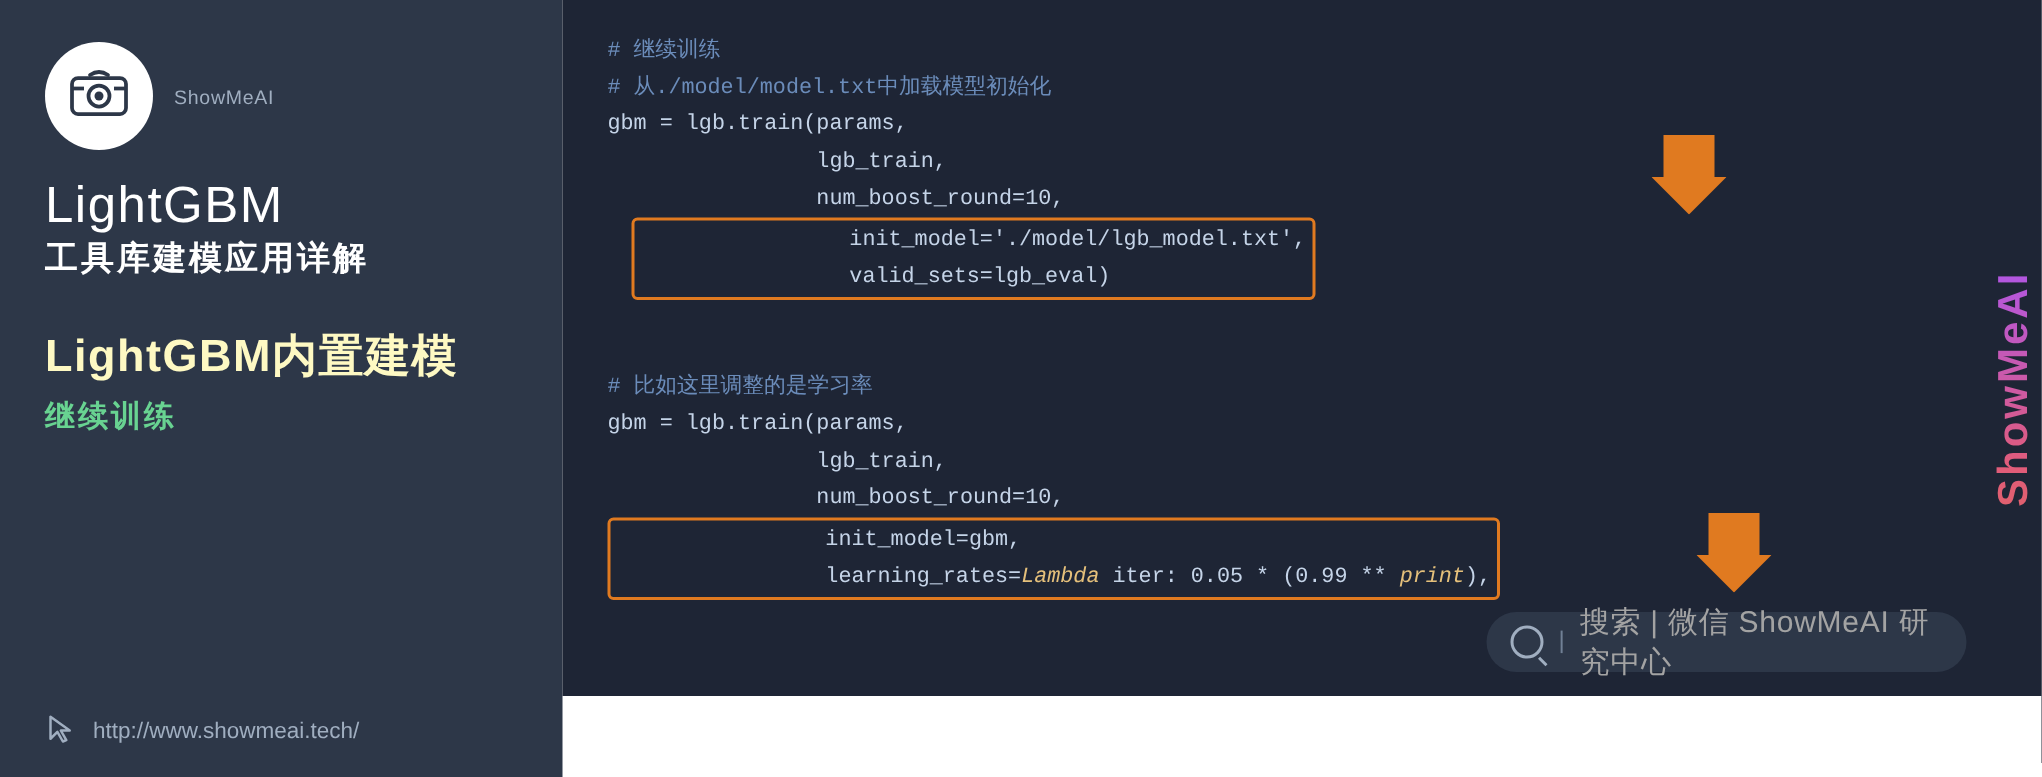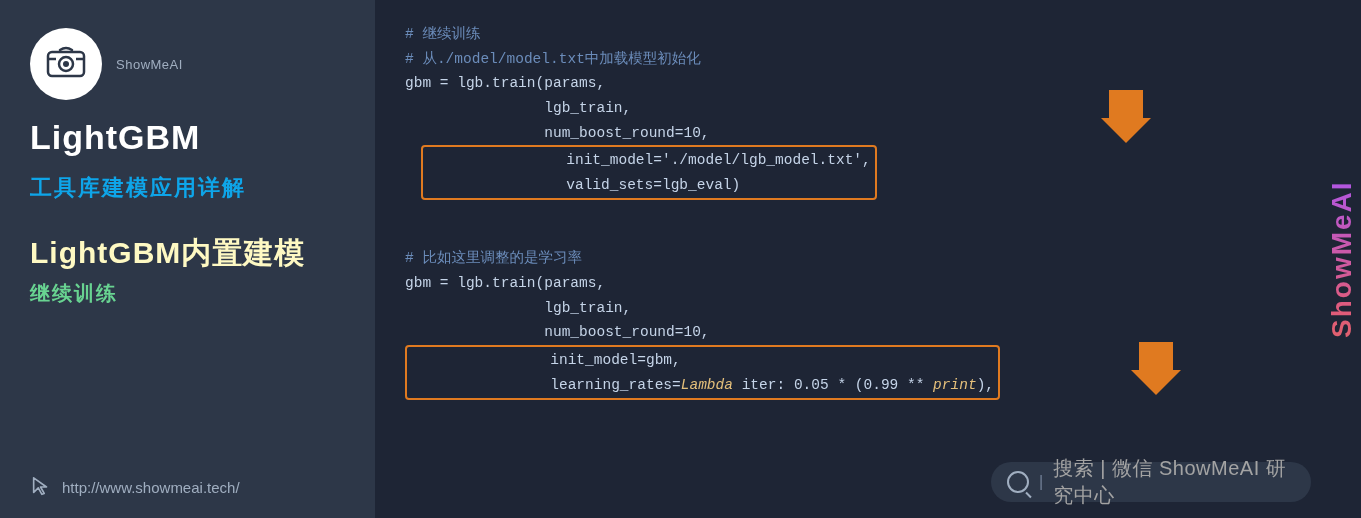--- a/index.html
+++ b/index.html
@@ -55,31 +55,31 @@
 
     .logo-brand {
       font-size: 13px;
       color: #a0aec0;
       font-weight: 500;
       letter-spacing: 0.5px;
     }
 
     .title-lightgbm {
       font-size: 34px;
-      font-weight: 700;
+      font-weight: 400;
       color: #fff;
-      margin-bottom: 16px;
+      margin-bottom: 0;
       letter-spacing: 1px;
       text-align: center;
     }
 
     .subtitle-cn {
       font-size: 22px;
       font-weight: 600;
-      color: #0ea5e9;
+      color: #ffffff;
       letter-spacing: 2px;
       margin-bottom: 30px;
     }
 
     .section-title {
       font-size: 30px;
       font-weight: 800;
       color: #fef9c3;
       letter-spacing: 1px;
       margin-bottom: 6px;
@@ -101,21 +101,21 @@
     }
 
     .website-url {
       font-size: 15px;
       color: #a0aec0;
     }
 
     
     .code-area {
       flex: 1;
-      height: 518px;
+      height: 464px;
       background: #1e2535;
       position: relative;
       overflow: hidden;
       padding: 22px 30px 18px 30px;
     }
 
     .code-block {
       font-family: 'Courier New', Consolas, monospace;
       font-size: 14.5px;
       line-height: 1.7;

